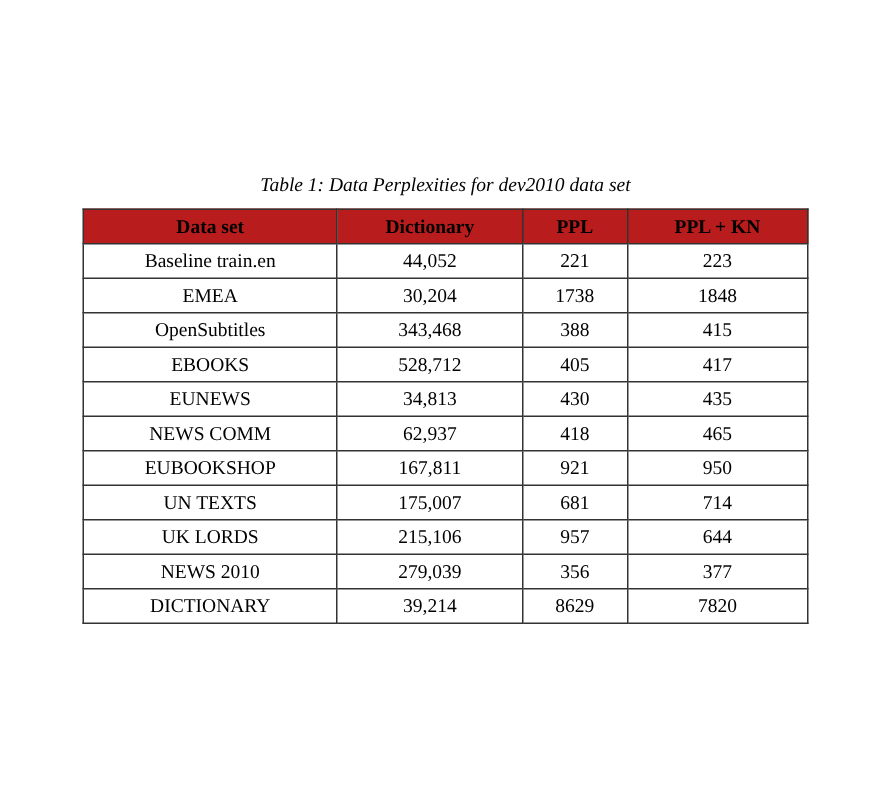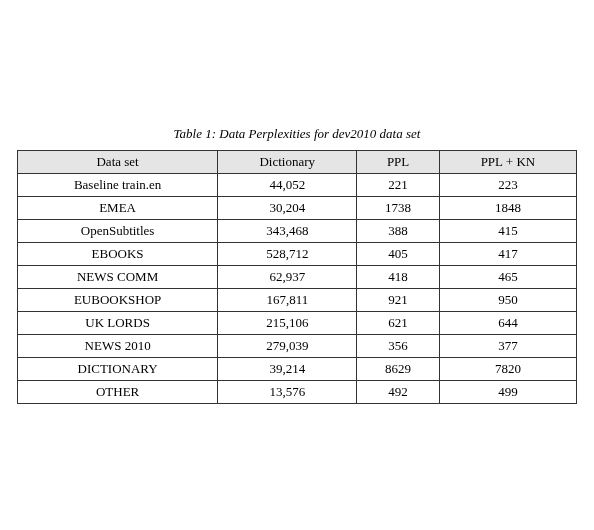--- a/index.html
+++ b/index.html
@@ -14,21 +14,21 @@
       font-size: 13px;
       display: flex;
       justify-content: center;
       align-items: center;
       width: 594px;
       min-height: 530px;
       padding: 10px;
     }
 
     .page-container {
-      width: 560px;
+      width: 484px;
     }
 
     .table-caption {
       text-align: center;
       font-size: 13px;
       margin-bottom: 8px;
       font-style: italic;
     }
 
     table {
@@ -37,22 +37,22 @@
       text-align: center;
     }
 
     table th, table td {
       border: 1px solid #333;
       padding: 3px 8px;
       font-size: 13px;
     }
 
     table thead th {
-      font-weight: normal;
-      background: #e5e5e5;
+      font-weight: bold;
+      background: #b91c1c;
     }
 
     table tbody td {
       font-weight: normal;
     }
   </style>
 </head>
 <body>
 
 <div class="page-container">
@@ -85,50 +85,56 @@
           <td>388</td>
           <td>415</td>
         </tr>
         <tr>
           <td>EBOOKS</td>
           <td>528,712</td>
           <td>405</td>
           <td>417</td>
         </tr>
         <tr>
+          <td>EUNEWS</td>
+          <td>34,813</td>
+          <td>430</td>
+          <td>435</td>
+        </tr>
+        <tr>
           <td>NEWS COMM</td>
           <td>62,937</td>
           <td>418</td>
           <td>465</td>
         </tr>
         <tr>
           <td>EUBOOKSHOP</td>
           <td>167,811</td>
           <td>921</td>
           <td>950</td>
         </tr>
         <tr>
+          <td>UN TEXTS</td>
+          <td>175,007</td>
+          <td>681</td>
+          <td>714</td>
+        </tr>
+        <tr>
           <td>UK LORDS</td>
           <td>215,106</td>
-          <td>621</td>
+          <td>957</td>
           <td>644</td>
         </tr>
         <tr>
           <td>NEWS 2010</td>
           <td>279,039</td>
           <td>356</td>
           <td>377</td>
         </tr>
         <tr>
           <td>DICTIONARY</td>
           <td>39,214</td>
           <td>8629</td>
           <td>7820</td>
         </tr>
-        <tr>
-          <td>OTHER</td>
-          <td>13,576</td>
-          <td>492</td>
-          <td>499</td>
-        </tr>
       </tbody>
   </table>
 </div>
 
 </body></html>

